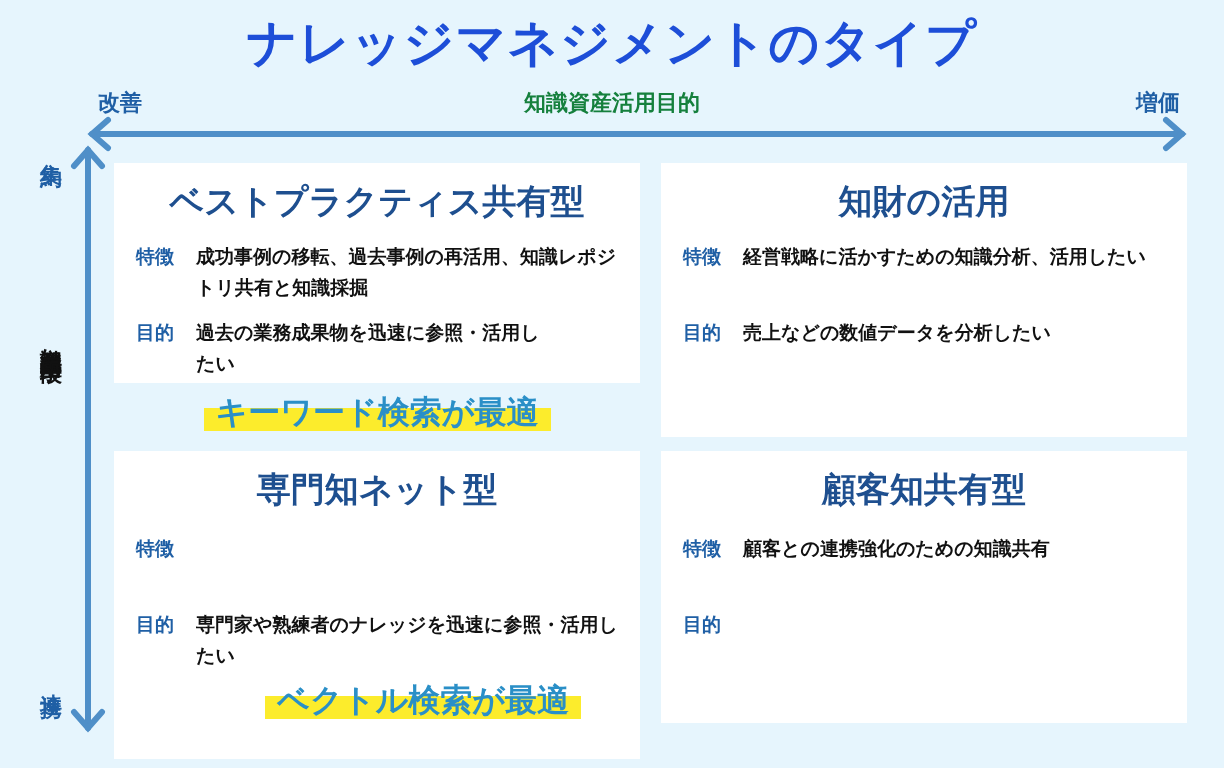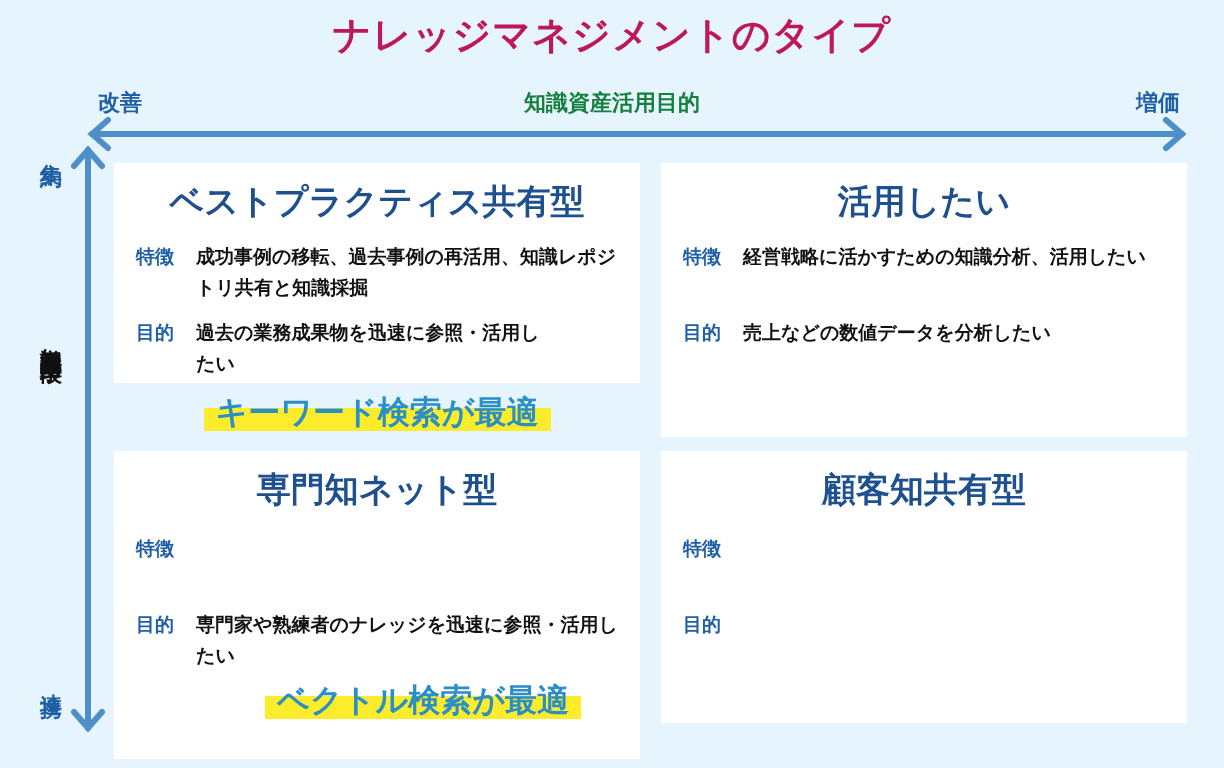--- a/index.html
+++ b/index.html
@@ -1,17 +1,17 @@
 <!DOCTYPE html>
 <html><head>
 <meta charset="utf-8">
 <style>
   html,body{margin:0;padding:0;}
   body{width:1224px;height:768px;background:#e6f5fd;position:relative;overflow:hidden;font-family:"DejaVu Sans","Liberation Sans",sans-serif;color:#111;}
-  .title{position:absolute;left:0;top:10px;width:1224px;text-align:center;font-size:38px;font-weight:bold;letter-spacing:1px;color:#be185d;}
+  .title{position:absolute;left:0;top:10px;width:1224px;text-align:center;font-size:50px;font-weight:bold;letter-spacing:1px;color:#1d4ed8;}
   .axis-label{position:absolute;font-weight:bold;font-size:22px;}
   .blue{color:#1f5fa5;}
   .x-left{left:98px;top:88px;}
   .x-right{left:1136px;top:88px;}
   .x-center{left:0;width:1224px;text-align:center;top:88px;color:#15803d;}
   .vtext{position:absolute;writing-mode:vertical-rl;text-orientation:upright;font-weight:bold;font-size:22px;letter-spacing:2px;}
   .y-top{left:36px;top:146px;}
   .y-bottom{left:36px;top:676px;}
   .y-center{left:36px;top:330px;color:#111;}
   svg.arrows{position:absolute;left:0;top:0;}
@@ -56,21 +56,21 @@
   <div class="row" style="left:22px;top:154px;width:420px;">
     <span class="lbl">目的</span>
     <span class="txt">過去の業務成果物を迅速に参照・活用したい</span>
   </div>
   <div class="highlight" style="left:0;width:526px;top:228px;">
     <span>キーワード検索が最適</span>
   </div>
 </div>
 
 <div class="card" style="left:661px;top:163px;width:526px;height:274px;">
-  <h2 style="margin-top:16px;">活用したい</h2>
+  <h2 style="margin-top:16px;">知財の活用</h2>
   <div class="row" style="left:22px;top:78px;width:490px;">
     <span class="lbl">特徴</span>
     <span class="txt">経営戦略に活かすための知識分析、活用したい</span>
   </div>
   <div class="row" style="left:22px;top:154px;width:490px;">
     <span class="lbl">目的</span>
     <span class="txt">売上などの数値データを分析したい</span>
   </div>
 </div>
 
@@ -85,17 +85,18 @@
   </div>
   <div class="highlight" style="left:8px;width:526px;top:228px;padding-left:38px;">
     <span>ベクトル検索が最適</span>
   </div>
 </div>
 
 <div class="card" style="left:661px;top:451px;width:526px;height:272px;">
   <h2 style="margin-top:16px;">顧客知共有型</h2>
   <div class="row" style="left:22px;top:82px;width:490px;">
     <span class="lbl">特徴</span>
+    <span class="txt">顧客との連携強化のための知識共有</span>
   </div>
   <div class="row" style="left:22px;top:158px;width:490px;">
     <span class="lbl">目的</span>
   </div>
 </div>
 
 </body></html>

